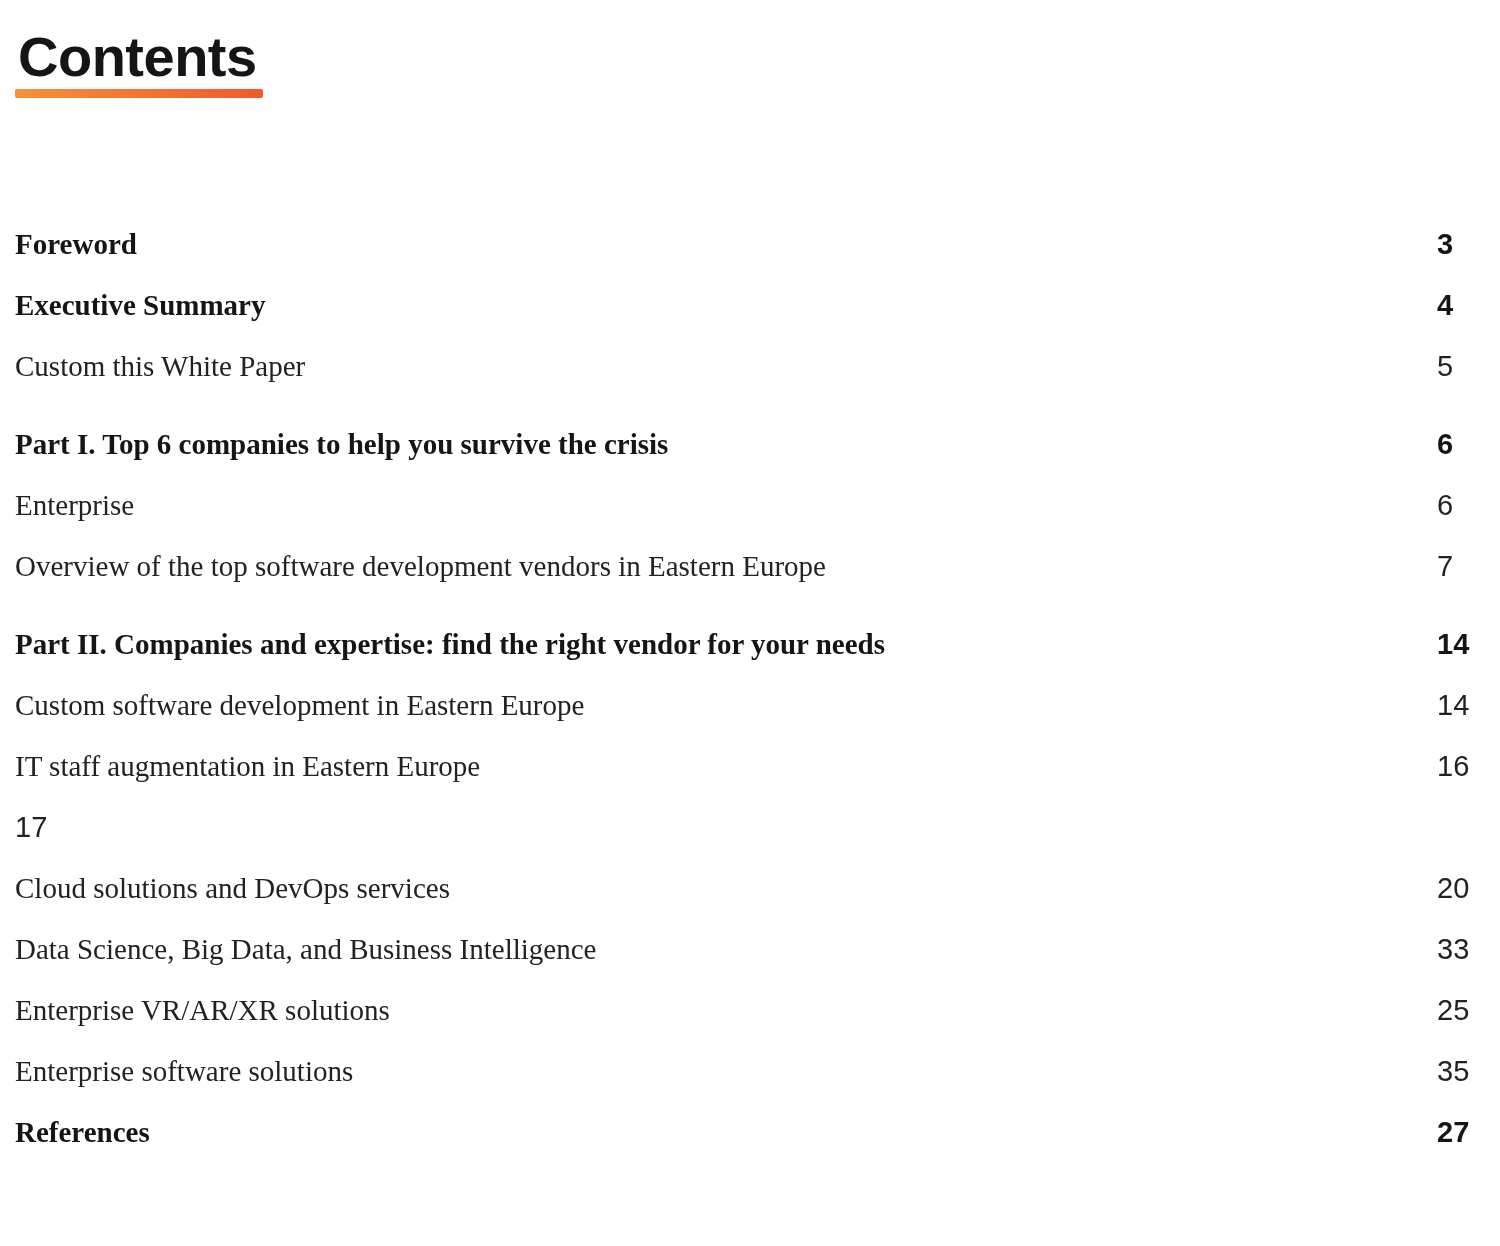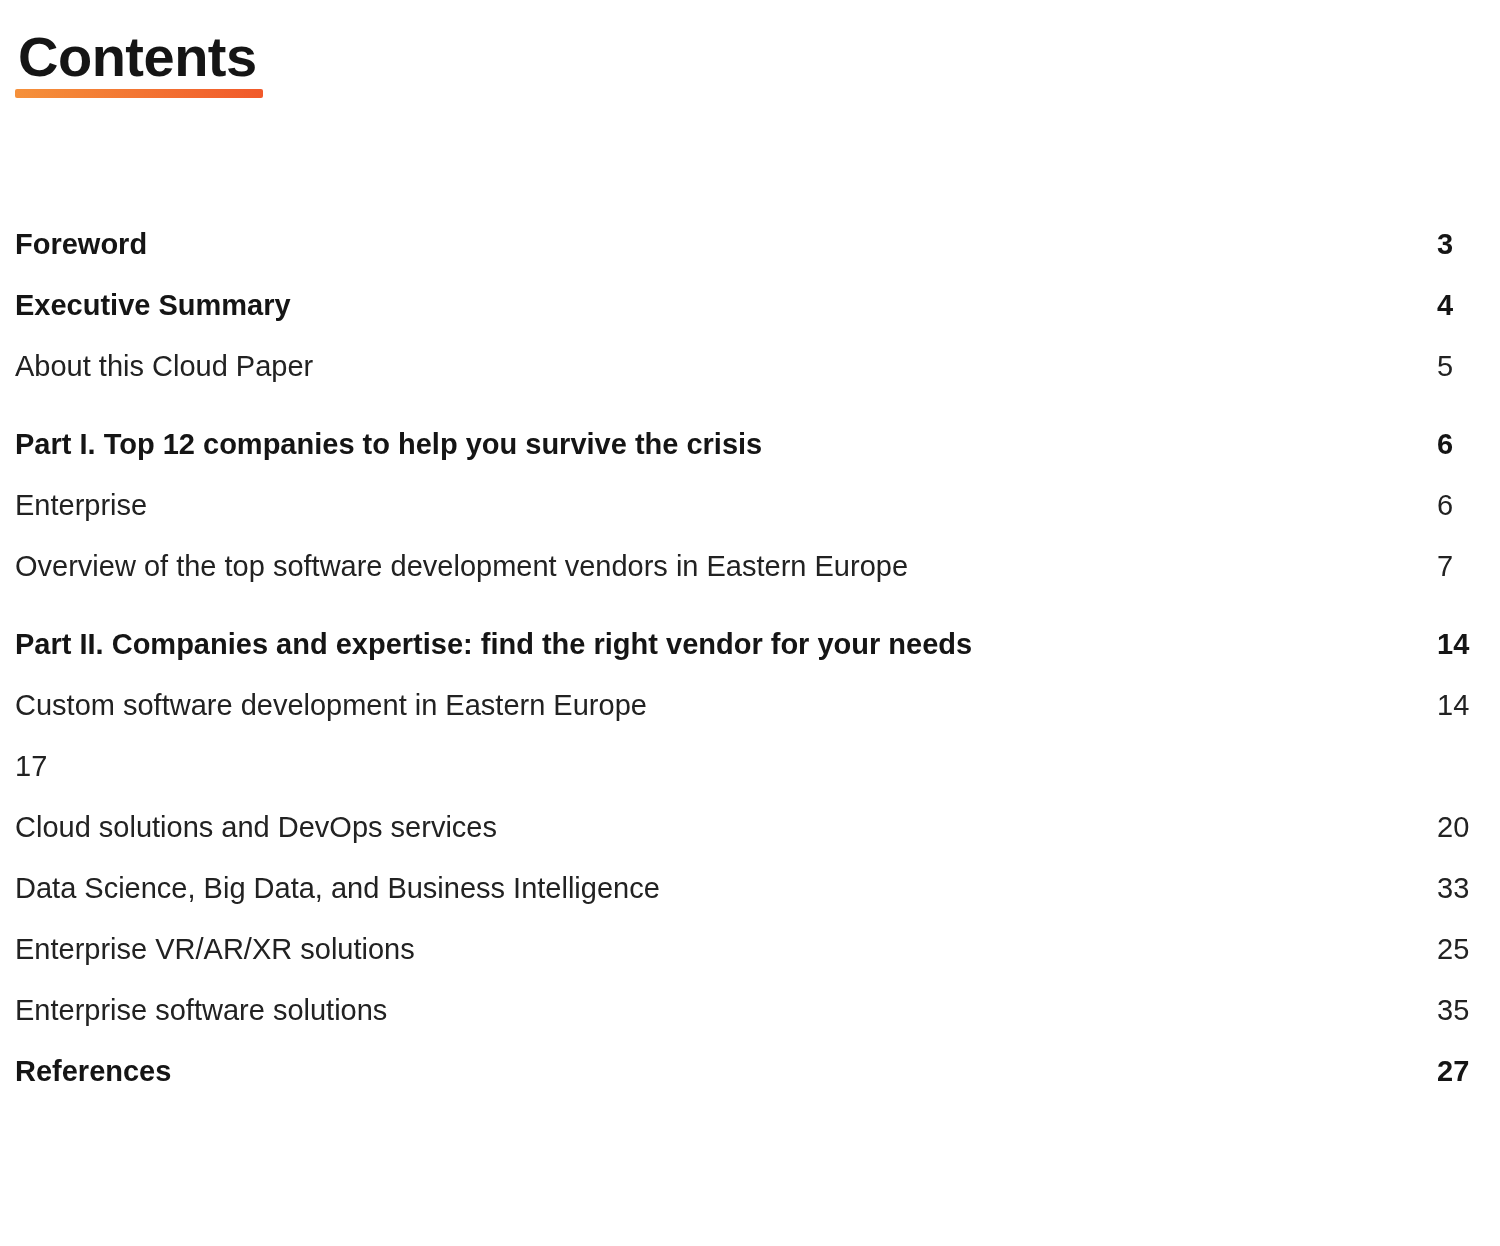--- a/index.html
+++ b/index.html
@@ -51,20 +51,21 @@
     margin-top: 17px;
   }
   .toc-row.bold {
     font-weight: 700;
     color: #151515;
   }
   .toc-label {
     flex: 1 1 auto;
     white-space: nowrap;
     overflow: hidden;
+    font-family: Liberation Serif, serif;
   }
   .toc-page {
     flex: 0 0 46px;
     width: 46px;
     text-align: left;
   }
 </style>
 </head>
 <body>
 
@@ -75,42 +76,46 @@
   <div class="toc" id="toc-list">
       <div class="toc-row bold">
         <span class="toc-label">Foreword</span>
         <span class="toc-page">3</span>
       </div>
       <div class="toc-row bold">
         <span class="toc-label">Executive Summary</span>
         <span class="toc-page">4</span>
       </div>
       <div class="toc-row">
-        <span class="toc-label">About this Cloud Paper</span>
+        <span class="toc-label">Custom this White Paper</span>
         <span class="toc-page">5</span>
       </div>
       <div class="toc-row bold gap">
-        <span class="toc-label">Part I. Top 12 companies to help you survive the crisis</span>
+        <span class="toc-label">Part I. Top 6 companies to help you survive the crisis</span>
         <span class="toc-page">6</span>
       </div>
       <div class="toc-row">
         <span class="toc-label">Enterprise</span>
         <span class="toc-page">6</span>
       </div>
       <div class="toc-row">
         <span class="toc-label">Overview of the top software development vendors in Eastern Europe</span>
         <span class="toc-page">7</span>
       </div>
       <div class="toc-row bold gap">
         <span class="toc-label">Part II. Companies and expertise: find the right vendor for your needs</span>
         <span class="toc-page">14</span>
       </div>
       <div class="toc-row">
         <span class="toc-label">Custom software development in Eastern Europe</span>
         <span class="toc-page">14</span>
+      </div>
+      <div class="toc-row">
+        <span class="toc-label">IT staff augmentation in Eastern Europe</span>
+        <span class="toc-page">16</span>
       </div>
       <div class="toc-row">
         <span class="toc-page">17</span>
       </div>
       <div class="toc-row">
         <span class="toc-label">Cloud solutions and DevOps services</span>
         <span class="toc-page">20</span>
       </div>
       <div class="toc-row">
         <span class="toc-label">Data Science, Big Data, and Business Intelligence</span>

